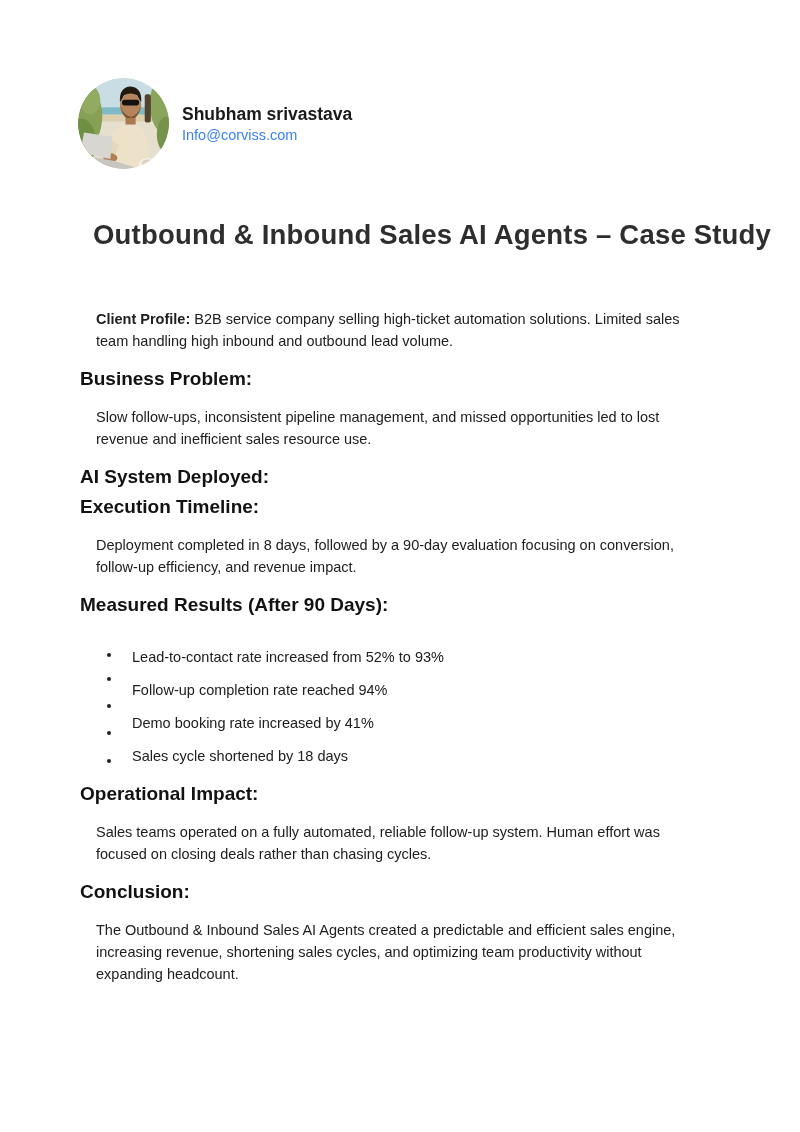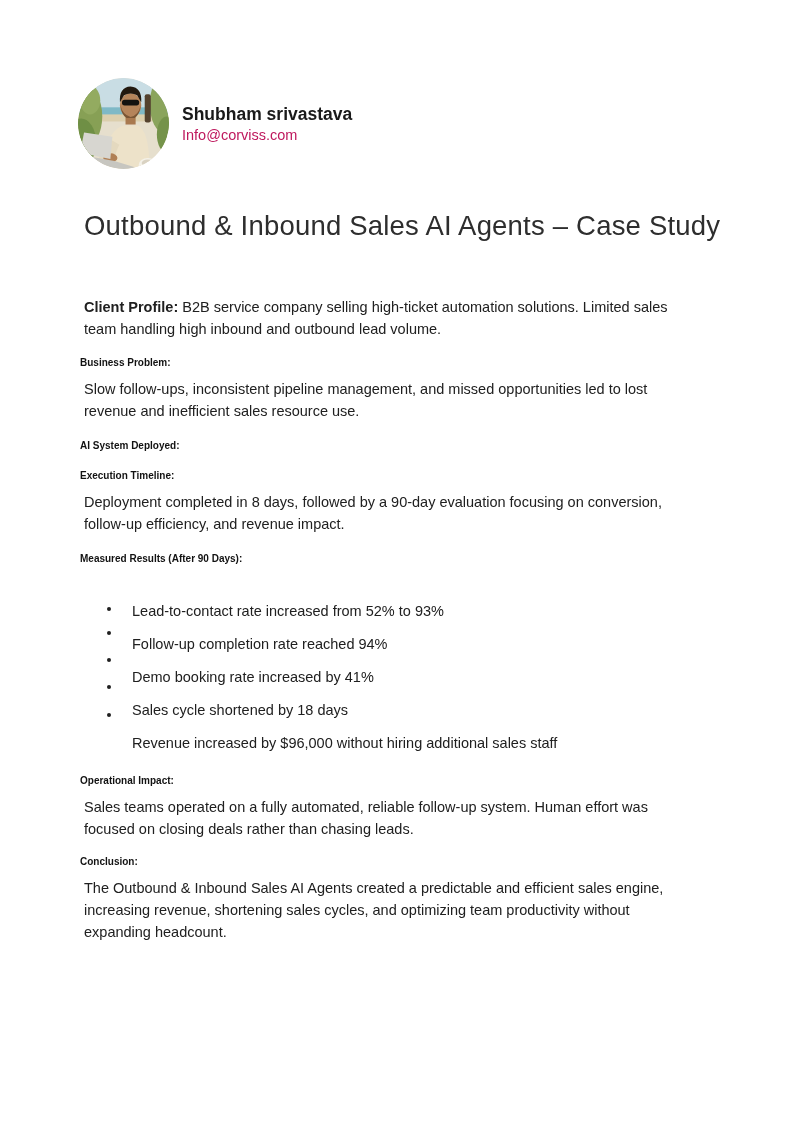--- a/index.html
+++ b/index.html
@@ -7,33 +7,33 @@
     width:800px;height:1132px;background:#ffffff;
     font-family:"Liberation Sans",sans-serif;color:#1f1f1f;
   }
   .page{position:relative;width:800px;height:1132px;background:#ffffff;overflow:hidden;}
 
   
   .header{position:absolute;left:78px;top:78px;display:flex;align-items:center;gap:13px;}
   .avatar{width:91px;height:91px;border-radius:50%;overflow:hidden;flex:none;}
   .avatar svg{display:block;}
   .id-name{font-size:17.5px;font-weight:700;color:#1a1a1a;line-height:24px;}
-  .id-email{font-size:14.5px;color:#be185d;line-height:19px;}
+  .id-email{font-size:14.5px;color:#3b82f6;line-height:19px;}
 
   
   h1.doc-title{
-    position:absolute;left:80px;top:206px;margin:4px;
-    font-size:27.5px;font-weight:400;color:#2e2e2e;
+    position:absolute;left:80px;top:206px;margin:13px;
+    font-size:27.5px;font-weight:700;color:#2e2e2e;
     letter-spacing:0.2px;white-space:nowrap;
   }
 
   
   .content{position:absolute;left:80px;top:292px;width:648px;}
-  .content p{margin:4px;font-size:14.5px;line-height:22px;color:#202020;}
-  .content h3{margin:0;font-size:10px;line-height:22px;font-weight:700;color:#121212;}
+  .content p{margin:16px;font-size:14.5px;line-height:22px;color:#202020;}
+  .content h3{margin:0;font-size:19px;line-height:22px;font-weight:700;color:#121212;}
   .pre{white-space:pre-line;}
   .s2{margin-top:12px;}
   .s3{margin-top:13px;}
   .s4{margin-top:8px;}
   .s5{margin-top:13px;}
   .s6{margin-top:4px;}
   .s7{margin-top:11px;}
 
   
   .bullets{position:relative;margin-top:31px;}
@@ -121,28 +121,27 @@
       <div class="bullets">
         <i class="bdot"></i>
         <i class="bdot"></i>
         <i class="bdot"></i>
         <i class="bdot"></i>
         <i class="bdot"></i>
         <div class="bitem">Lead-to-contact rate increased from 52% to 93%</div>
         <div class="bitem">Follow-up completion rate reached 94%</div>
         <div class="bitem">Demo booking rate increased by 41%</div>
         <div class="bitem">Sales cycle shortened by 18 days</div>
-        <div class="bitem">Revenue increased by $96,000 without hiring additional sales staff</div>
       </div>
     </div>
 
     <div class="s6">
       <h3>Operational Impact:</h3>
       <p class="pre">Sales teams operated on a fully automated, reliable follow-up system. Human effort was
-focused on closing deals rather than chasing leads.</p>
+focused on closing deals rather than chasing cycles.</p>
     </div>
 
     <div class="s7">
       <h3>Conclusion:</h3>
       <p class="pre">The Outbound &amp; Inbound Sales AI Agents created a predictable and efficient sales engine,
 increasing revenue, shortening sales cycles, and optimizing team productivity without
 expanding headcount.</p>
     </div>
 
   </div>

